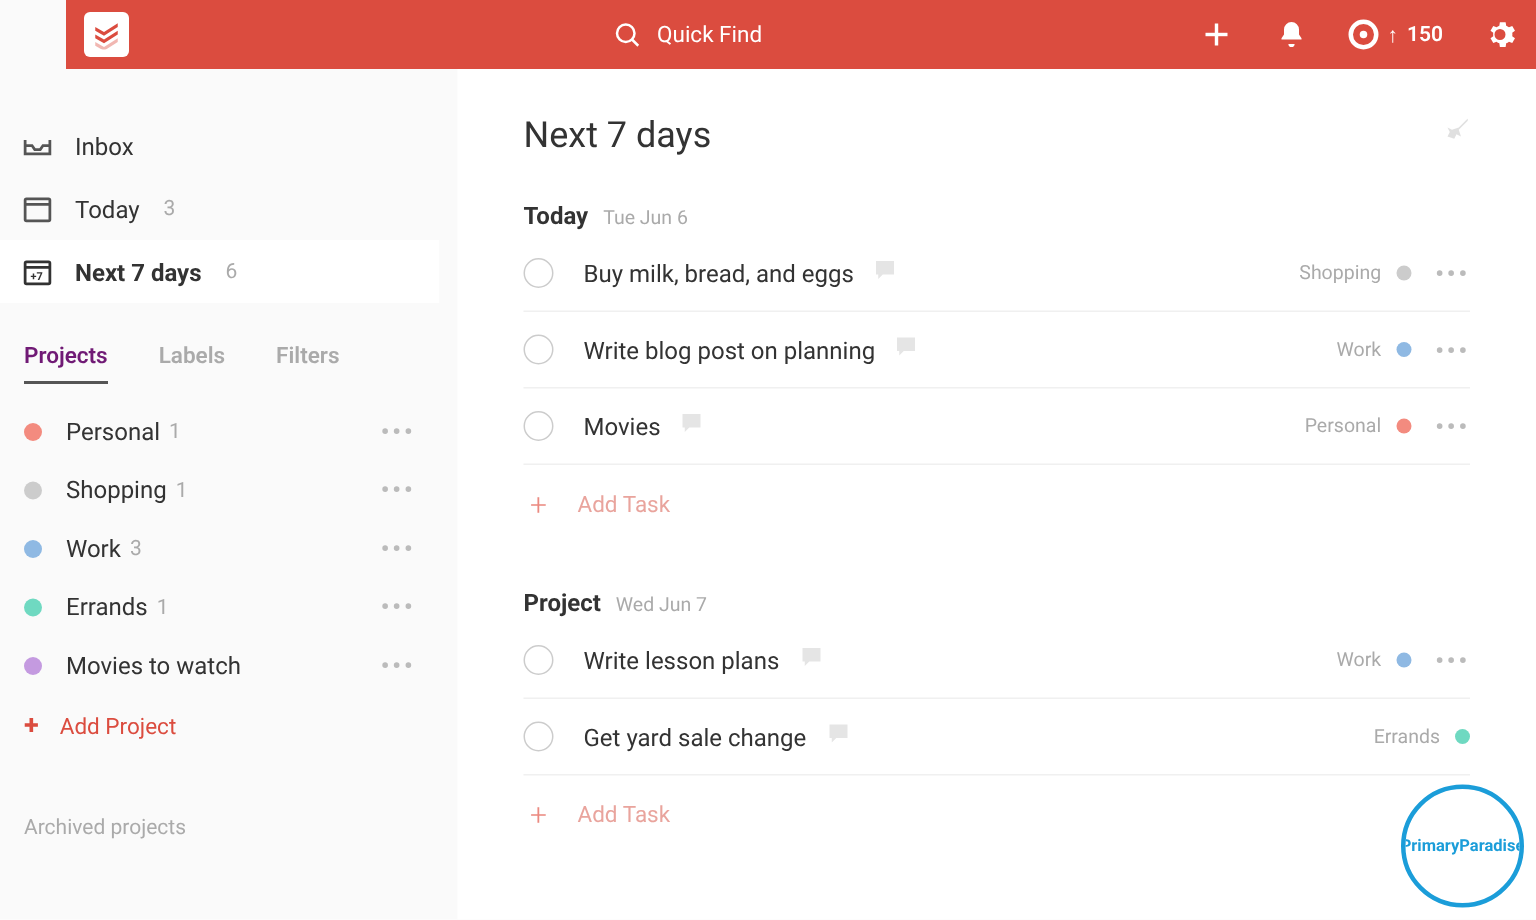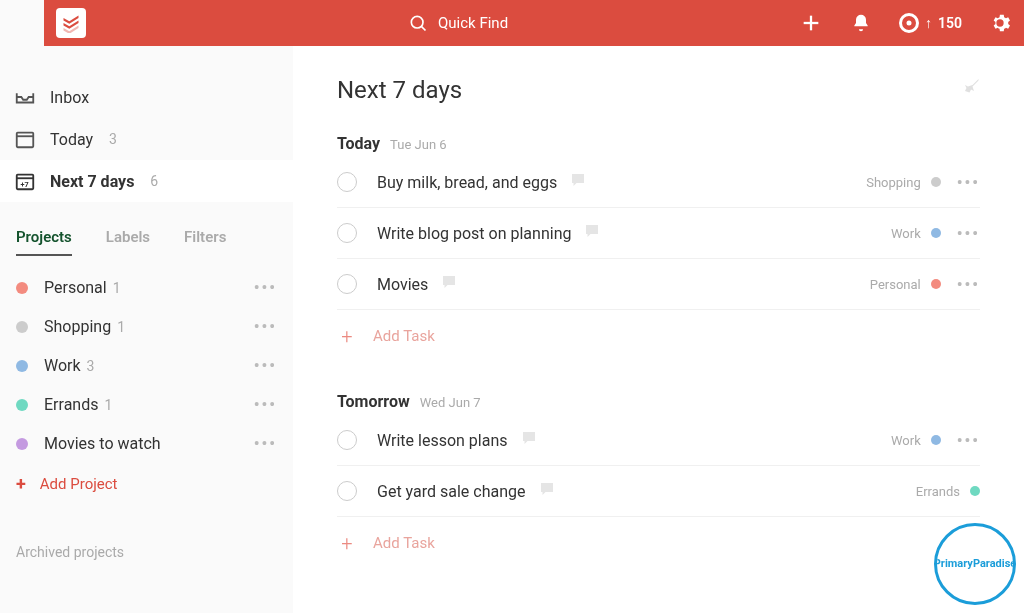--- a/index.html
+++ b/index.html
@@ -88,20 +88,21 @@
       content:'';
       position:absolute;
       width:5px;height:5px;
       background:#fff;border-radius:50%;
       top:50%;left:50%;transform:translate(-50%,-50%);
     }
     .shell {
       flex: 1;
       display: flex;
       min-height: 0;
+      gap: 12px;
     }
     .sidebar {
       width: 293px;
       background: #fafafa;
       border-right: none;
       padding: 30px 0 0 0;
       overflow-y: auto;
     }
     .nav-item {
       display: flex;
@@ -136,21 +137,21 @@
       margin: 26px 0 12px 16px;
       font-size: 15px;
     }
     .tab {
       color: #aaa;
       font-weight: 600;
       padding-bottom: 8px;
       cursor: pointer;
     }
     .tab.active {
-      color: #14532d;
+      color: #701a75;
       border-bottom: 2px solid #555;
     }
     .project {
       display: flex;
       align-items: center;
       padding: 10px 16px 10px 16px;
       font-size: 16px;
       color: #333;
       cursor: pointer;
     }
@@ -499,21 +500,21 @@
               <span class="task-menu">•••</span>
             </span>
           </div>
           <div class="add-task">
             <span class="add-task-plus">+</span>
             <span>Add Task</span>
           </div>
         </div>
         <div class="day-section">
           <div class="day-header">
-            <span class="day-label">Tomorrow</span>
+            <span class="day-label">Project</span>
             <span class="day-date">Wed Jun 7</span>
           </div>
           <div class="task-row">
             <span class="task-check"></span>
             <span class="task-name">Write lesson plans</span>
             <span class="task-comment"><svg viewBox="0 0 24 24" width="18" height="18" fill="#e5e5e5">
                 <path d="M4 4h16v12H10l-4 4v-4H4z"></path>
               </svg></span>
             <span class="task-right">
               <span class="task-project">Work</span>

